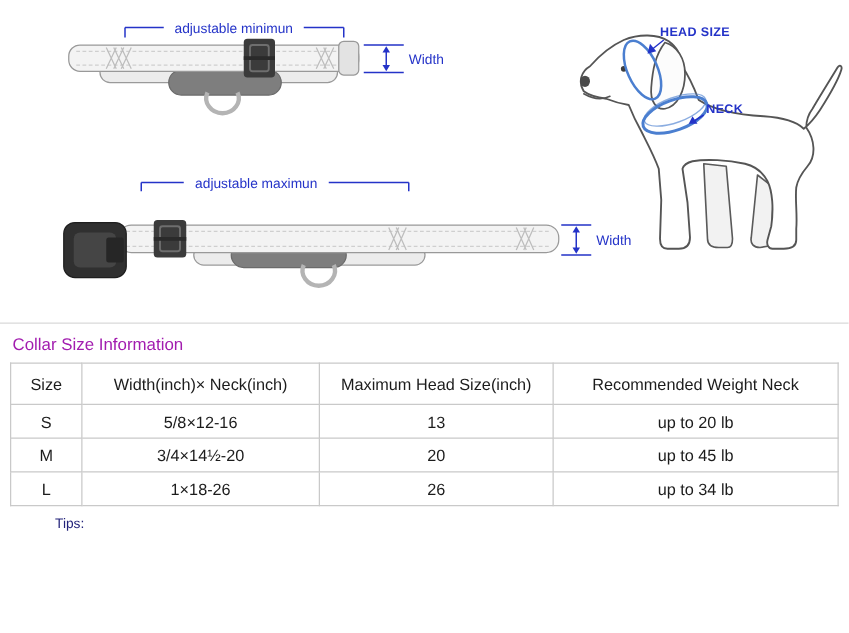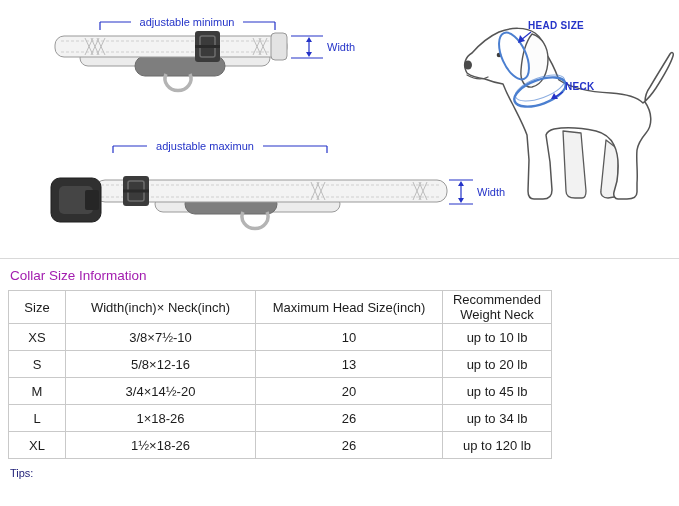--- a/index.html
+++ b/index.html
@@ -3,25 +3,25 @@
 <meta charset="utf-8">
 <style>
   html,body { margin:0; padding:0; background:#fff; }
   body { width:679px; height:506px; font-family:"Liberation Sans", sans-serif; color:#1c1c1c; overflow:hidden; }
   .diagram-area { width:679px; height:258px; position:relative;padding-left:25px; }
   svg text { font-family:"Liberation Sans", sans-serif; }
   .anno { fill:#2433c8; font-size:11px; }
   .anno-bold { fill:#2433c8; font-size:10px; font-weight:bold; letter-spacing:.3px; }
   .divider { border-top:1px solid #d9d9d9; height:0; }
   .section-title { font-size:13.5px; color:#a21caf; padding:9px 0 7px 10px; }
-  .size-table { border-collapse:collapse; margin:0 8px; width:544px; table-layout:fixed;padding-left:48px; }
+  .size-table { border-collapse:collapse; margin:0 8px; width:663px; table-layout:fixed;padding-left:48px; }
   .size-table th, .size-table td { border:1px solid #c9c9c9; text-align:center; font-size:13px; font-weight:normal; color:#1c1c1c; padding:0 4px; }
   .size-table th { height:32px; }
   .size-table td { height:26px; }
-  .tips { display:flex; gap:5px; padding:7px 8px 0 10px; font-size:11px; line-height:15px; }
+  .tips { display:flex; gap:5px; padding:7px 8px 0 10px; font-size:11px; line-height:15px;margin-left:34px; }
   .tips-label { color:#23237a; white-space:nowrap; }
   .tip-red { color:#e00000; }
   .tip-navy { color:#23237a; }
 </style>
 </head>
 <body>
 
 <div class="diagram-area">
   <svg width="679" height="258" viewBox="0 0 679 258">
 
@@ -135,49 +135,37 @@
   <thead>
     <tr>
       <th>Size</th>
       <th>Width(inch)× Neck(inch)</th>
       <th>Maximum Head Size(inch)</th>
       <th>Recommended Weight Neck</th>
     </tr>
   </thead>
   <tbody>
     <tr>
-      <td>XS</td>
-      <td>3/8×7½-10</td>
-      <td>10</td>
-      <td>up to 10 lb</td>
-    </tr>
-    <tr>
       <td>S</td>
       <td>5/8×12-16</td>
       <td>13</td>
       <td>up to 20 lb</td>
     </tr>
     <tr>
       <td>M</td>
       <td>3/4×14½-20</td>
       <td>20</td>
       <td>up to 45 lb</td>
     </tr>
     <tr>
       <td>L</td>
       <td>1×18-26</td>
       <td>26</td>
       <td>up to 34 lb</td>
     </tr>
-    <tr>
-      <td>XL</td>
-      <td>1½×18-26</td>
-      <td>26</td>
-      <td>up to 120 lb</td>
-    </tr>
   </tbody>
 </table>
 
 <div class="tips">
   <span class="tips-label">Tips:</span>
   <div class="tips-body">
   </div>
 </div>
 
 </body></html>

